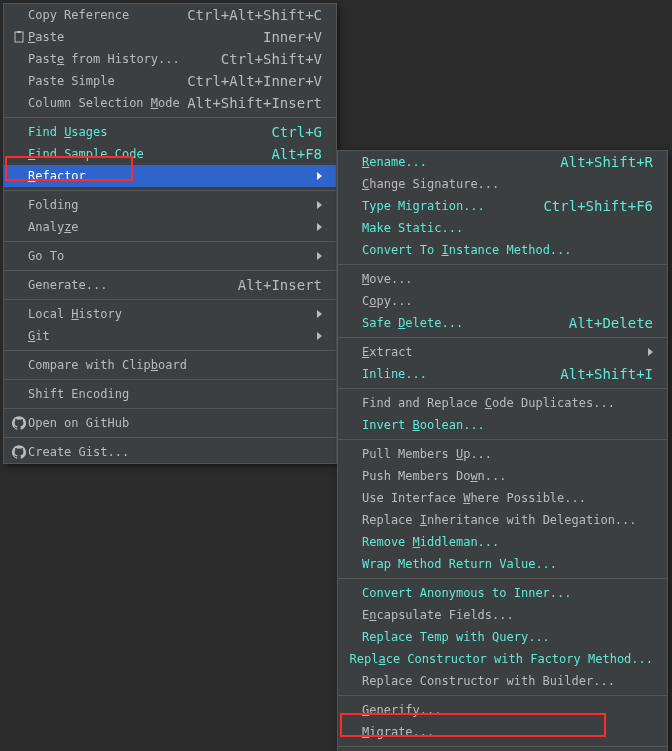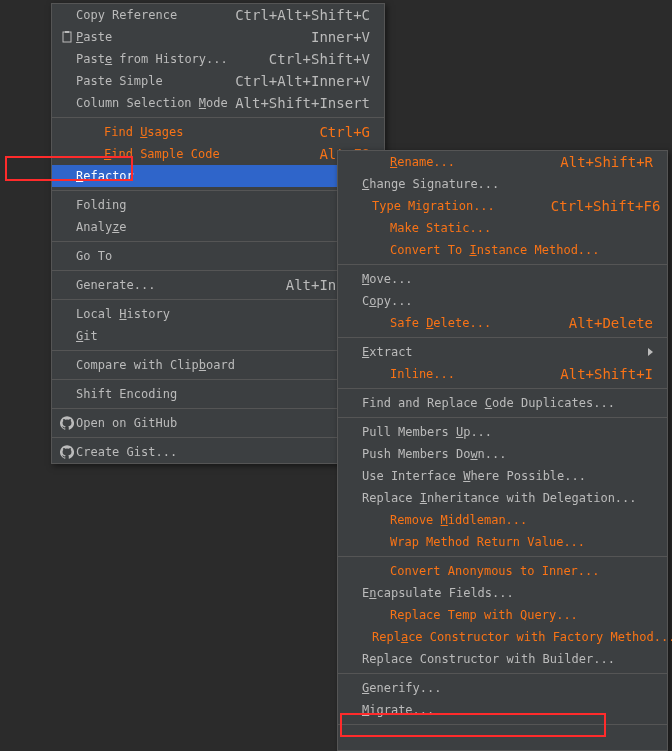--- a/index.html
+++ b/index.html
@@ -9,30 +9,30 @@
     font-family: "DejaVu Sans Mono", Consolas, Menlo, monospace;
     font-size: 12px; color: #bbbbbb;
     overflow: hidden; position: relative;
   }
   .menu {
     position: absolute;
     background: #3c3f41;
     border: 1px solid #555;
     box-shadow: 2px 2px 6px rgba(0,0,0,0.5);
   }
-  .menu-main { top: 3px; left: 3px; width: 334px; margin-left: 48px; }
+  .menu-main { top: 3px; left: 3px; width: 334px; }
   .menu-sub  { top: 150px; left: 337px; width: 331px; }
   .item {
     display: flex; align-items: center;
     height: 22px;
     padding: 0 14px 0 6px;
     white-space: nowrap;
   }
   .item.selected { background: #2f65ca; color: #ffffff; }
-  .item.disabled { color: #f97316; gap: 28px; }
+  .item.disabled { color: #5eead4; }
   .icon-slot { width: 18px; display: inline-flex; justify-content: center; }
   .label { flex: 0 0 auto; }
   .spacer { flex: 1 1 auto; }
   .shortcut { font-size: 14px; color: inherit; }
   .subarrow { width: 0; height: 0; border-top: 4px solid transparent; border-bottom: 4px solid transparent; border-left: 5px solid #bbb; margin-left: auto; }
   .item.selected .subarrow { border-left-color: #fff; }
   .sep { height: 1px; margin: 3px 0; background: #555; }
   .highlight-box {
     position: absolute; border: 2px solid #ff2b2b; pointer-events: none;
   }
@@ -228,20 +228,25 @@
       <span class="label">Inline...</span>
       <span class="spacer"></span>
       <span class="shortcut">Alt+Shift+I</span>
     </div>
     <div class="sep"></div>
     <div class="item">
       <span class="icon-slot"></span>
       <span class="label">Find and Replace <span class="mn">C</span>ode Duplicates...</span>
       <span class="spacer"></span>
     </div>
+    <div class="item disabled">
+      <span class="icon-slot"></span>
+      <span class="label">Invert <span class="mn">B</span>oolean...</span>
+      <span class="spacer"></span>
+    </div>
     <div class="sep"></div>
     <div class="item">
       <span class="icon-slot"></span>
       <span class="label">Pull Members <span class="mn">U</span>p...</span>
       <span class="spacer"></span>
     </div>
     <div class="item">
       <span class="icon-slot"></span>
       <span class="label">Push Members Do<span class="mn">w</span>n...</span>
       <span class="spacer"></span>

